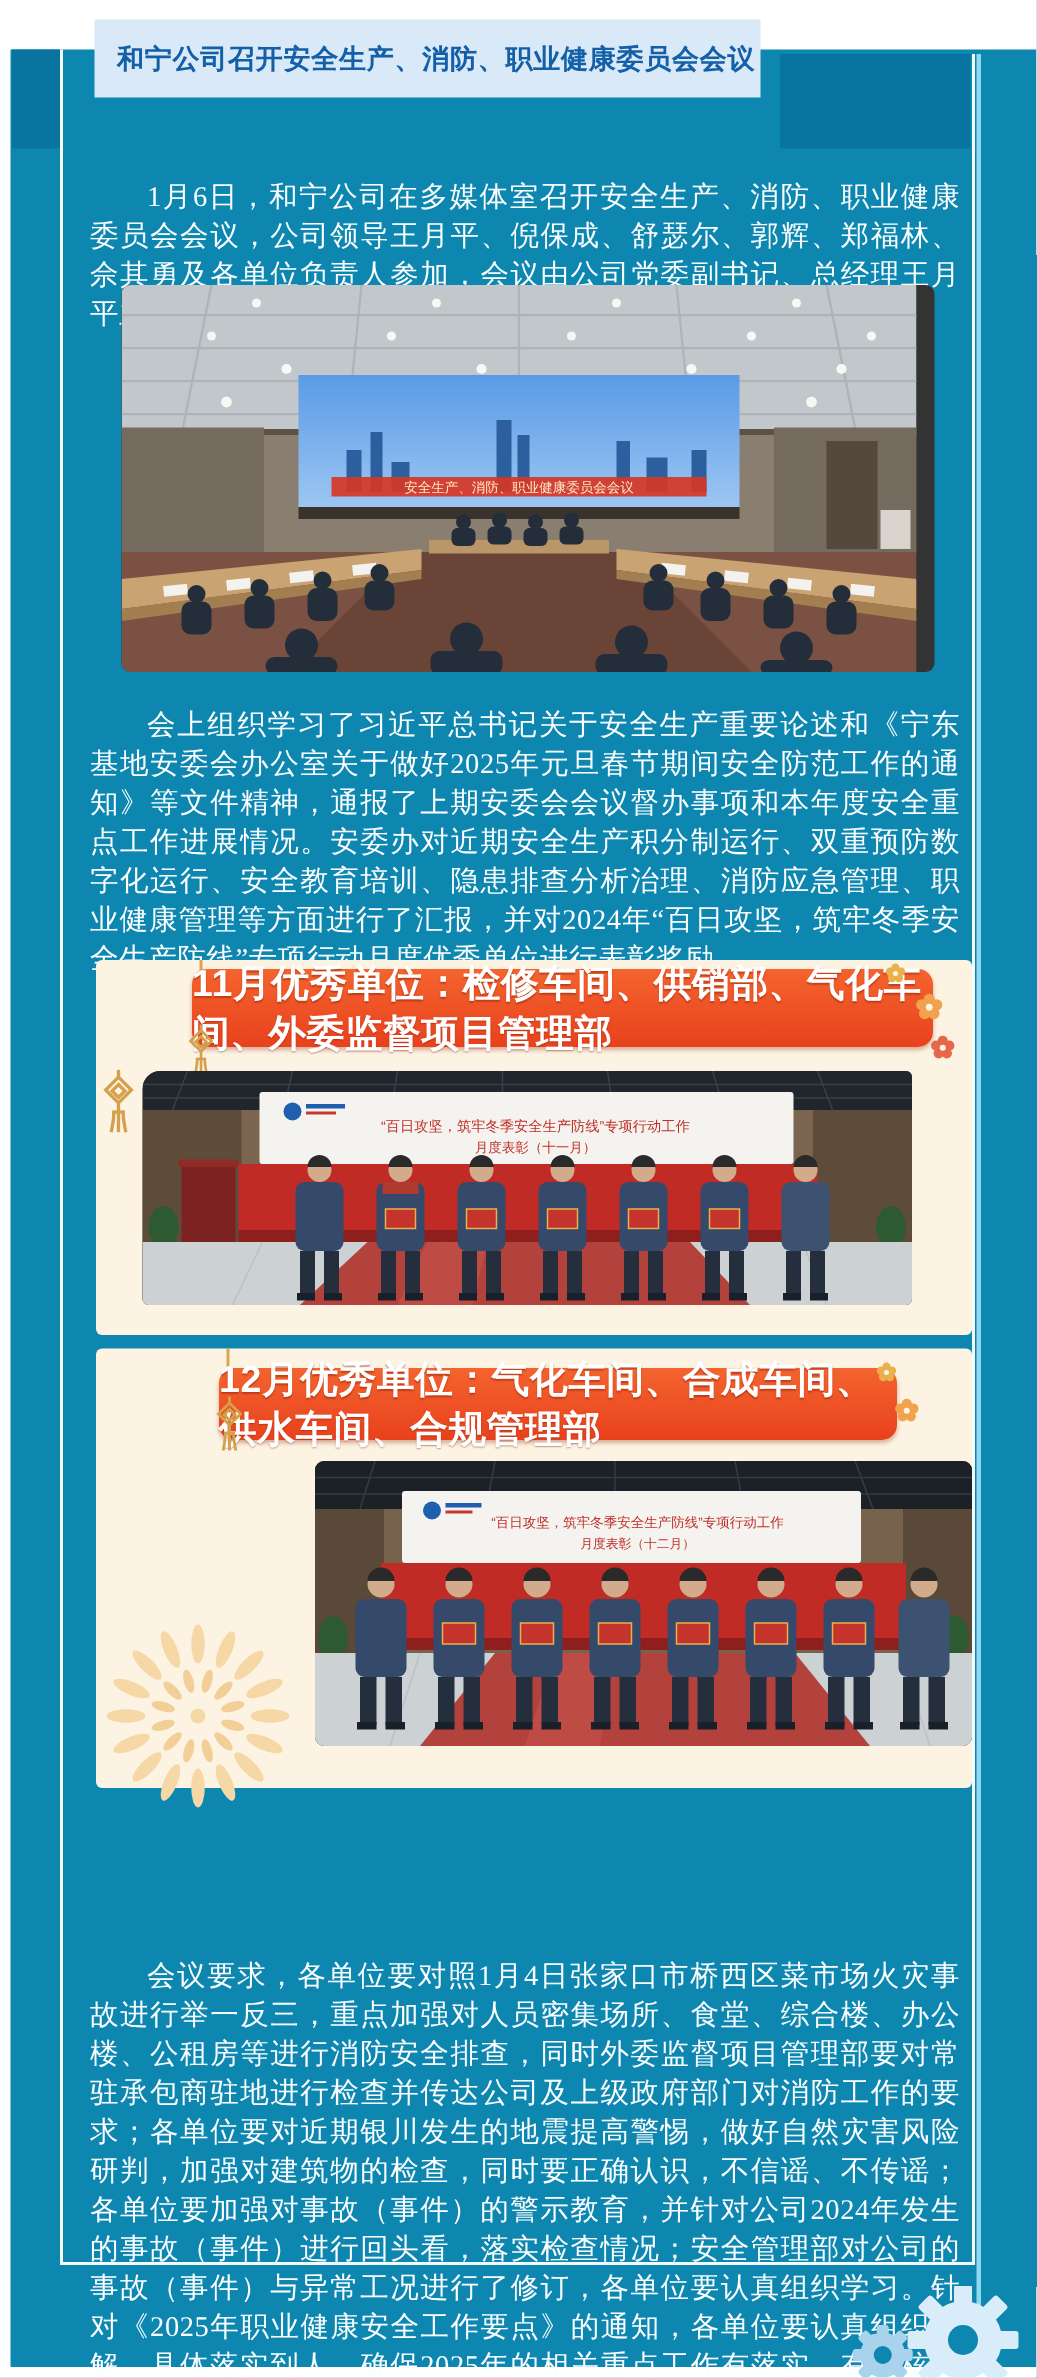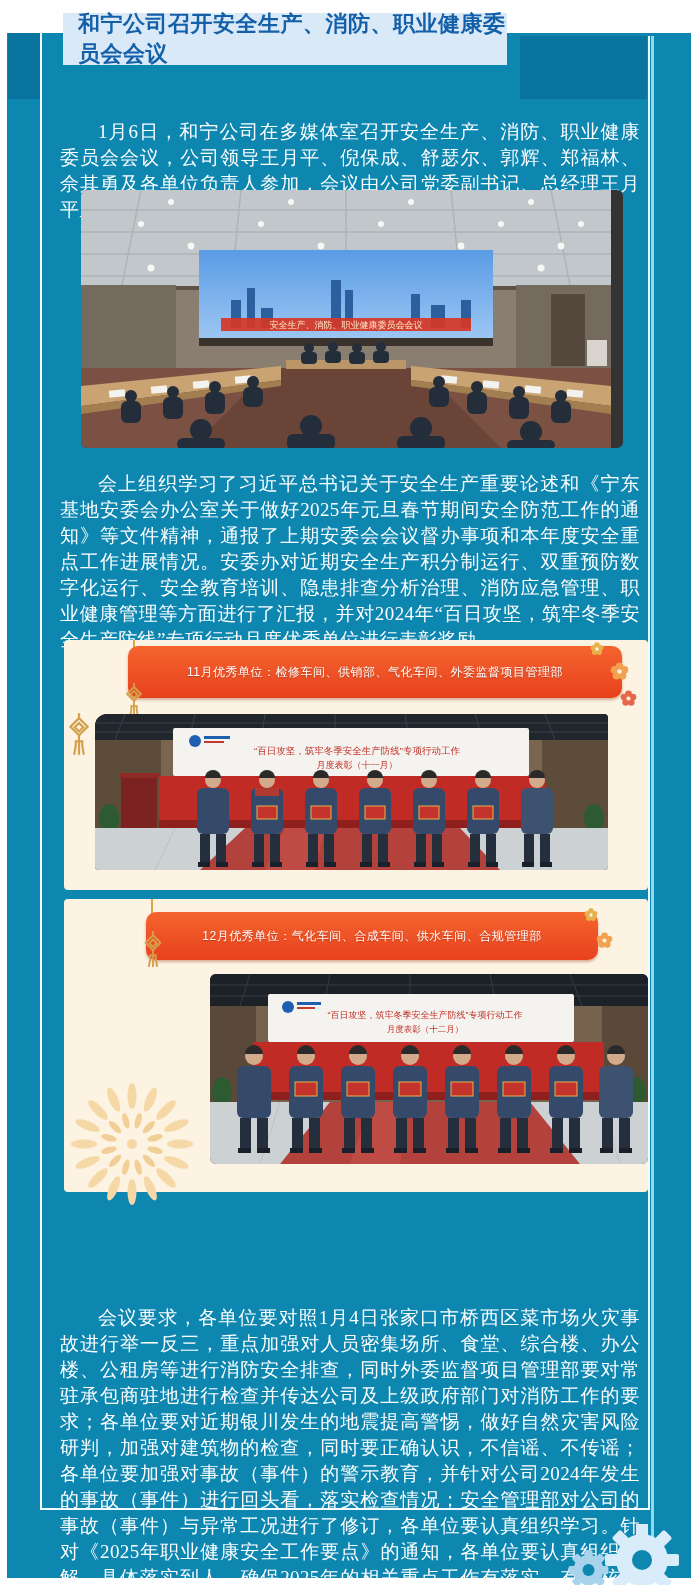--- a/index.html
+++ b/index.html
@@ -5,31 +5,31 @@
   html,body{margin:0;padding:0;background:#fff;}
   #page{position:relative;width:691px;height:1585px;background:#ffffff;overflow:hidden;
         font-family:"Liberation Sans","DejaVu Sans",sans-serif;}
   .teal{position:absolute;left:7px;right:0;top:33px;bottom:7px;background:#0d86b0;}
   .darkblock{position:absolute;background:#0a74a0;}
   .vline-white{position:absolute;width:2px;background:#f4fbfe;}
   .hline-white{position:absolute;height:2px;background:#f4fbfe;}
   .vline-cyan{position:absolute;width:3px;background:#8fd9ef;}
   .header-banner{position:absolute;left:63px;top:13px;width:444px;height:52px;background:#d9e9f8;
         display:flex;align-items:center;padding-left:15px;box-sizing:border-box;}
-  .header-banner h1{margin:0;font-size:22px;font-weight:bold;color:#1460a8;letter-spacing:0.5px;}
+  .header-banner h1{margin:0;font-size:18px;font-weight:bold;color:#1460a8;letter-spacing:0.5px;}
   .para{position:absolute;left:60px;width:580px;color:#fbfeff;font-size:19px;line-height:26px;
         text-align:justify;text-indent:2em;letter-spacing:0.4px;
         font-family:"Liberation Serif","DejaVu Serif",serif;}
   .photo{position:absolute;overflow:hidden;border-radius:6px;background:#333;}
   .photo svg{display:block;}
   .cream{position:absolute;background:#fcf3e2;border-radius:4px;}
   .award-banner{position:absolute;background:linear-gradient(180deg,#f4642e 0%,#e8411d 100%);
         border-radius:10px;display:flex;align-items:center;justify-content:center;
         box-shadow:0 2px 3px rgba(150,40,10,.35);}
-  .award-banner span{color:#ffffff;font-weight:normal;font-size:12px;letter-spacing:0.5px;
+  .award-banner span{color:#ffffff;font-weight:bold;font-size:25px;letter-spacing:0.5px;
         text-shadow:0 1px 1px rgba(120,20,0,.4);}
   .gold-thread{position:absolute;width:2px;background:#d9a84e;}
   .knot{position:absolute;}
   .flower{position:absolute;}
   .starburst{position:absolute;}
   .gears{position:absolute;}
 </style>
 </head>
 <body>
 

